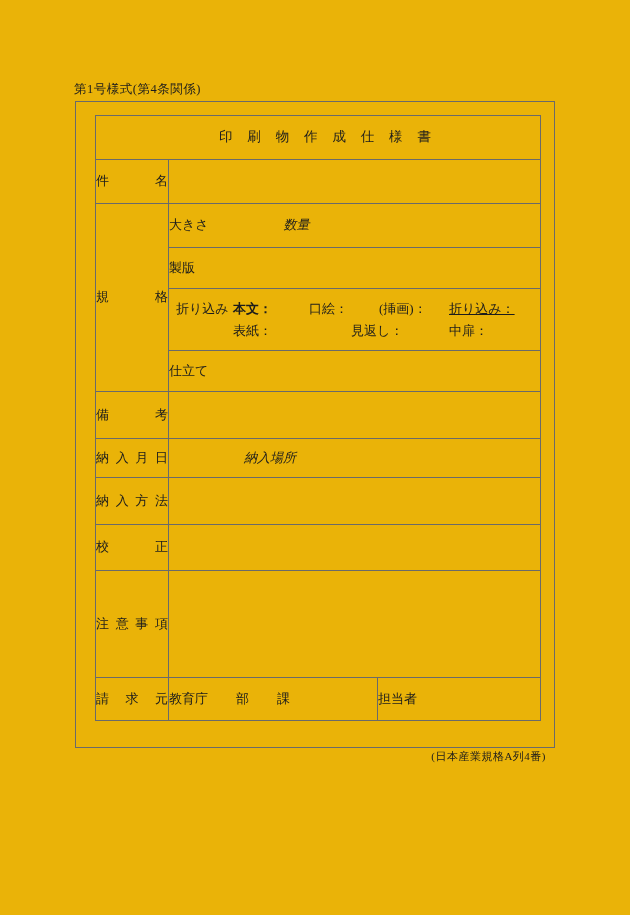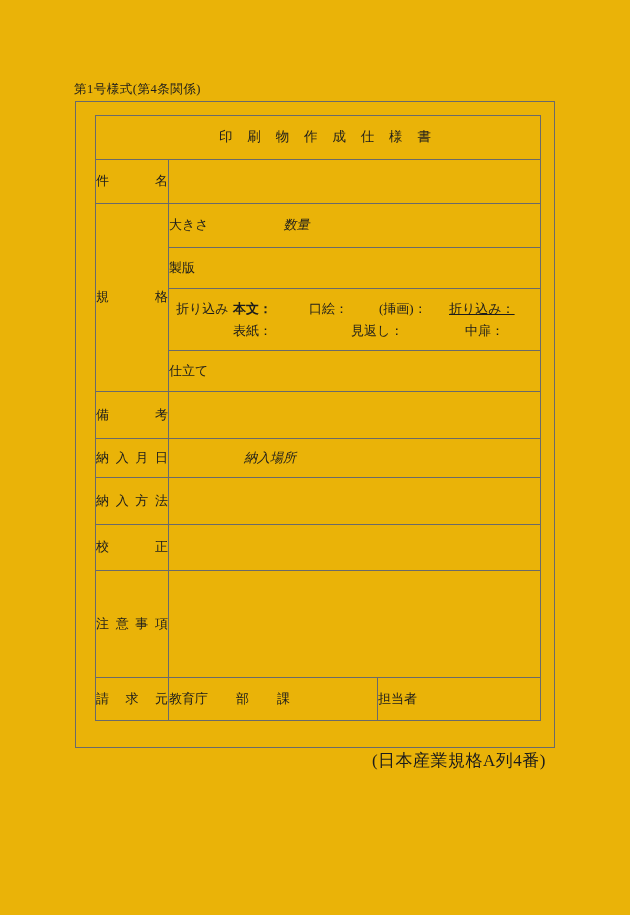--- a/index.html
+++ b/index.html
@@ -47,26 +47,26 @@
   .gap28 { margin-left:28px; }
   td.mat-cell { position:relative; }
   .mat-cell span { position:absolute; line-height:1; white-space:nowrap; }
   .m-label { left:7px;  top:13px; }
   .m-l1a   { left:64px;  top:13px;font-weight:bold; }
   .m-l1b   { left:140px; top:13px; }
   .m-l1c   { left:210px; top:13px; }
   .m-l1d   { left:280px; top:13px;text-decoration:underline; }
   .m-l2a   { left:64px;  top:35px; }
   .m-l2b   { left:140px; top:35px;margin-left:42px; }
-  .m-l2c   { left:296px; top:35px; }
+  .m-l2c   { left:280px; top:35px; }
   td.pad7 { padding-left:7px; }
   td.pad12 { padding-left:12px; }
   .jis-note {
     position:absolute; top:749px; right:84px;
-    font-size:17px; letter-spacing:0.5px;
+    font-size:11px; letter-spacing:0.5px;
   }
 </style>
 </head>
 <body>
 
 <div class="page">
 
   <div class="form-note">第1号様式(第4条関係)</div>
 
   <div class="outer-box">

